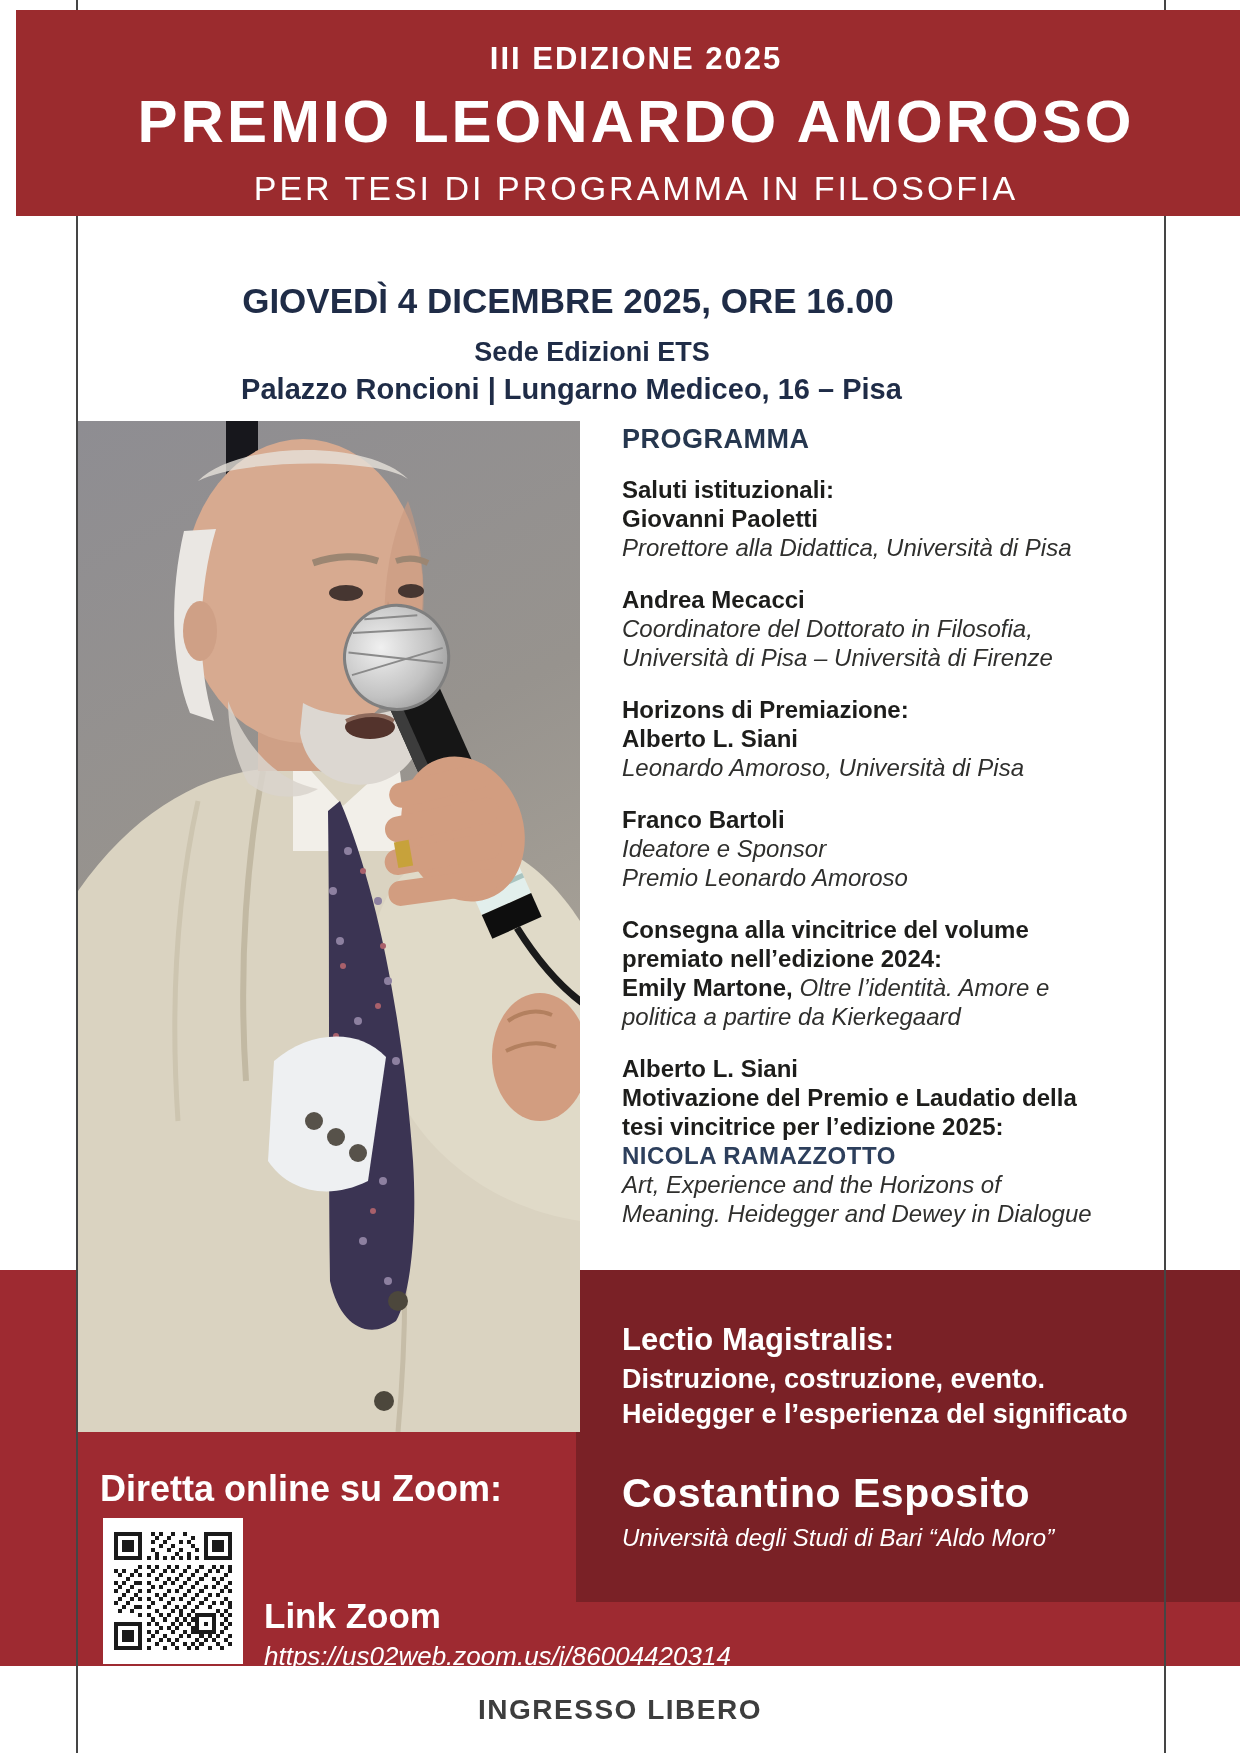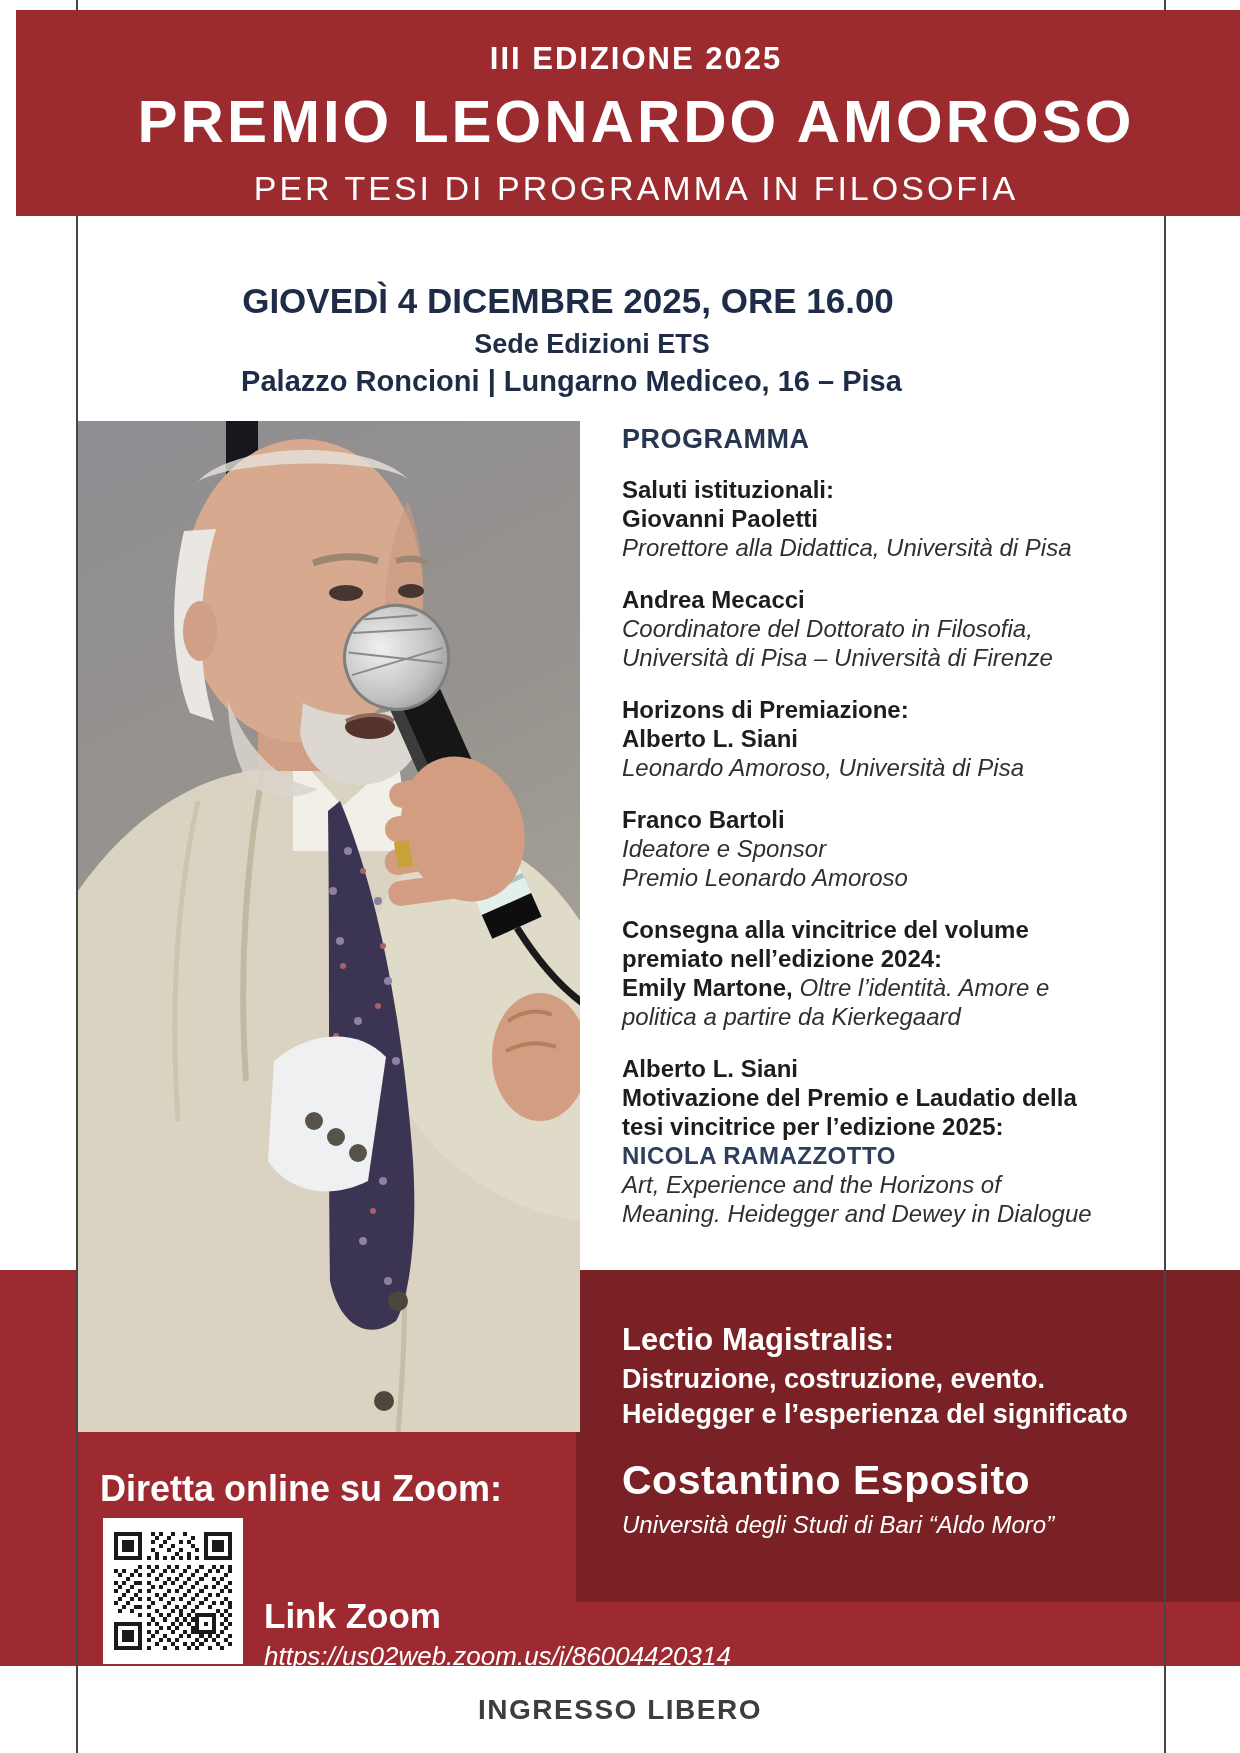--- a/index.html
+++ b/index.html
@@ -12,40 +12,40 @@
 
   .masthead{position:absolute;left:0;top:10px;width:1240px;height:206px;
             background:var(--header-red,#9b2b2e);z-index:2;text-align:center;color:#fff;margin-left:16px;}
   .edition{margin-top:31px;font-size:31px;font-weight:700;letter-spacing:2px;}
   .title{margin:10px 0 0;font-size:60px;font-weight:800;letter-spacing:3px;}
   .subtitle{margin-top:13px;font-size:34px;font-weight:400;letter-spacing:3px;}
 
   .event-info{position:absolute;left:0;top:281px;width:1136px;text-align:center;
               color:var(--navy,#1f2c47);z-index:2;}
   .event-datetime{font-size:35px;font-weight:800;letter-spacing:0px;}
-  .event-venue{font-size:27px;font-weight:700;margin-top:8px;padding-left:48px;}
+  .event-venue{font-size:27px;font-weight:700;margin-top:16px;padding-left:48px;}
   .event-address{font-size:29px;font-weight:700;margin-top:5px;padding-left:7px;}
 
   .speaker-photo{position:absolute;left:78px;top:421px;width:502px;height:1011px;margin:0;z-index:2;}
 
   .program{position:absolute;left:622px;top:424px;width:532px;z-index:2;color:var(--text-dark,#1d1d1b);}
   .program h2{margin:0 0 20px;font-size:27px;font-weight:800;color:var(--program-navy,#26374f);letter-spacing:0.5px;}
   .prog-item{margin-bottom:23px;}
   .prog-line{font-size:24px;line-height:29px;}
   .seg-b{font-weight:700;color:var(--text-dark,#1d1d1b);}
   .seg-i{font-style:italic;font-weight:400;color:#2f2f2d;}
   .seg-n{font-weight:700;color:var(--winner-navy,#2d3f5c);letter-spacing:0.5px;}
 
   .band{position:absolute;left:0;top:1270px;width:1240px;height:396px;background:var(--band-red,#9e2a31);z-index:0;}
   .lectio-box{position:absolute;left:576px;top:1270px;width:664px;height:332px;background:var(--box-red,#7a2126);z-index:0;}
 
   .lectio{position:absolute;left:622px;top:1322px;width:512px;color:#fff;z-index:3;}
   .lectio-heading{font-size:31px;font-weight:800;}
   .lectio-body{font-size:27px;font-weight:800;line-height:35px;margin-top:4px;}
-  .lectio-speaker{font-size:41px;font-weight:800;margin-top:25px;letter-spacing:0.5px;}
+  .lectio-speaker{font-size:41px;font-weight:800;margin-top:38px;letter-spacing:0.5px;}
   .lectio-affiliation{font-size:24px;font-style:italic;margin-top:7px;}
 
   .diretta{position:absolute;left:100px;top:1468px;font-size:36px;font-weight:800;color:#fff;z-index:3;}
   .qr-box{position:absolute;left:103px;top:1518px;width:140px;height:146px;background:#fff;z-index:3;
           display:flex;align-items:center;justify-content:center;}
   .qr-box svg{width:118px;height:118px;display:block;}
   .link-zoom{position:absolute;left:264px;top:1596px;font-size:35px;font-weight:800;color:#fff;z-index:3;}
   .zoom-url{position:absolute;left:264px;top:1641px;font-size:26px;font-style:italic;color:#fff;z-index:3;
             text-decoration:none;}
 

